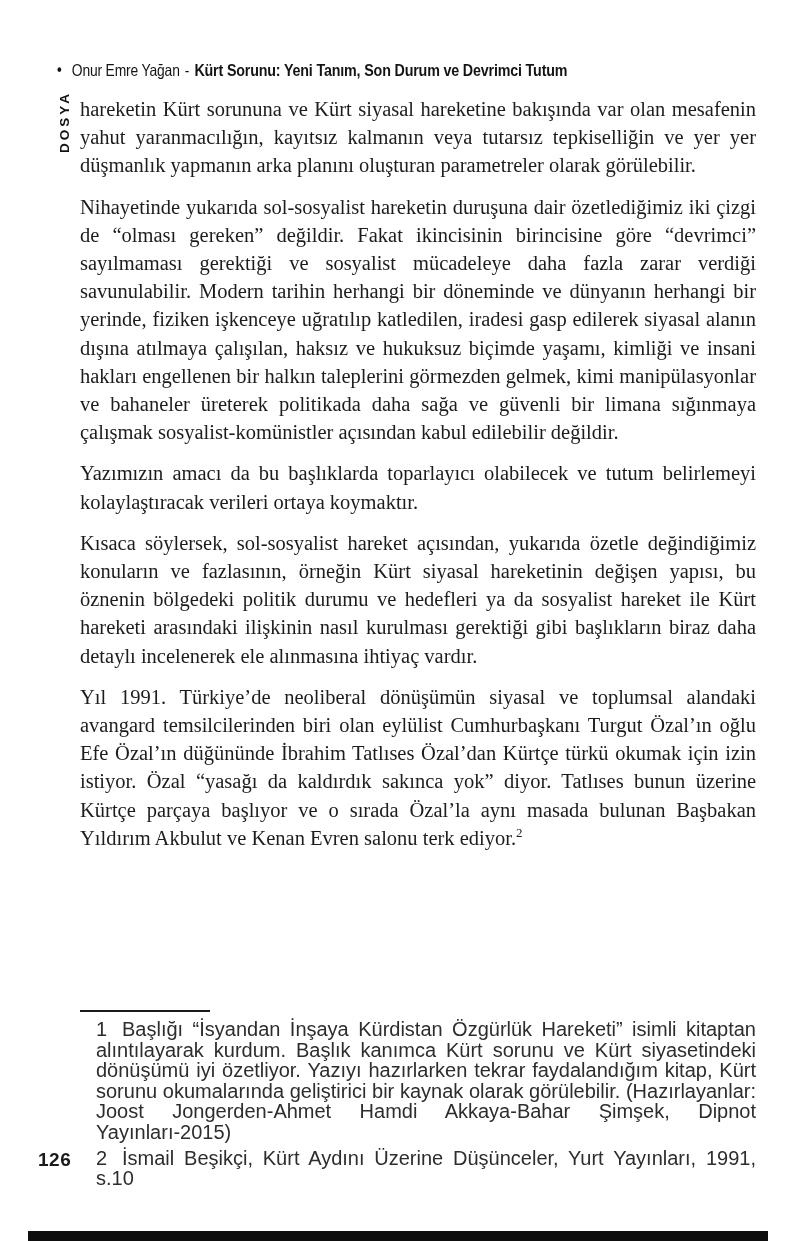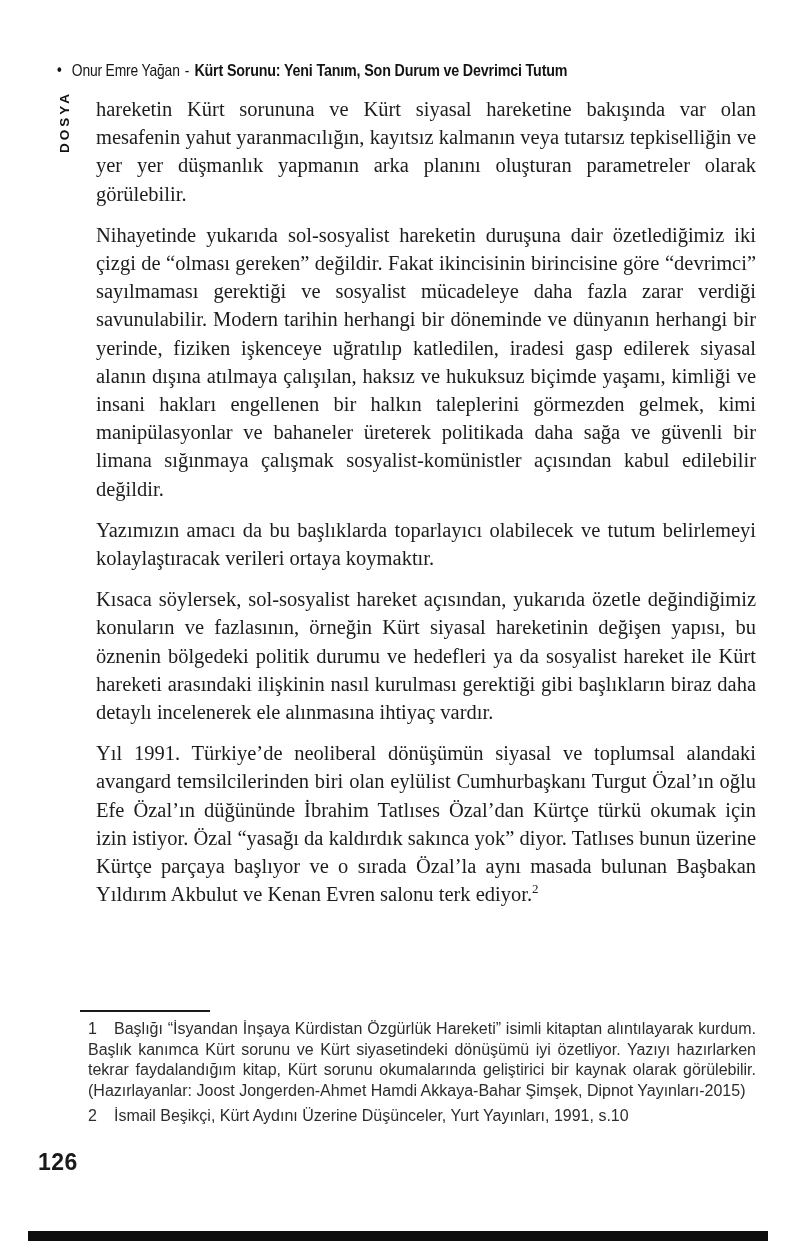--- a/index.html
+++ b/index.html
@@ -30,21 +30,21 @@
     transform:translate(-50%,-50%) rotate(-90deg);
     font-family:"Liberation Sans", sans-serif;
     font-weight:700;font-size:13.5px;letter-spacing:3px;
     color:#111;
   }
   
   .content{
     position:absolute;left:80px;top:95px;width:676px;
   }
   .content p.body{
-    margin:0 0 13px 16px;
+    margin:0 0 13px 0;
     font-size:20.5px;line-height:28.2px;
     text-align:justify;
     text-justify:inter-word;
   }
   .content p.body sup{font-size:13px;line-height:0;}
   h2.section-heading{
     margin:19px 0 9px 0;
     font-family:"DejaVu Sans", sans-serif;
     font-weight:500;
     font-size:27px;letter-spacing:0.2px;
@@ -56,29 +56,29 @@
     position:absolute;left:80px;top:1010px;width:676px;
     font-family:"Liberation Sans", sans-serif;
     color:#2d2d2d;
   }
   .footnote-sep{
     width:130px;height:0;
     border-top:2px solid #1a1a1a;
     margin:0 0 7px 0;
   }
   .footnote{
-    font-size:16px;line-height:20.6px;
+    font-size:20px;line-height:20.6px;
     text-align:justify;text-justify:inter-word;
-    margin:0 0 5px 8px;
+    margin:0 0 5px 16px;
   }
   .footnote .fn-num{display:inline-block;min-width:26px;}
   .page-number{
     position:absolute;left:38px;top:1149px;
     font-family:"Liberation Sans", sans-serif;
-    font-weight:700;font-size:23px;letter-spacing:0.5px;
+    font-weight:700;font-size:19px;letter-spacing:0.5px;
     color:#1a1a1a;
   }
   .footer-bar{
     position:absolute;left:28px;top:1231px;
     width:740px;height:10px;background:#0e0e0e;
   }
 </style>
 </head>
 <body>
 

